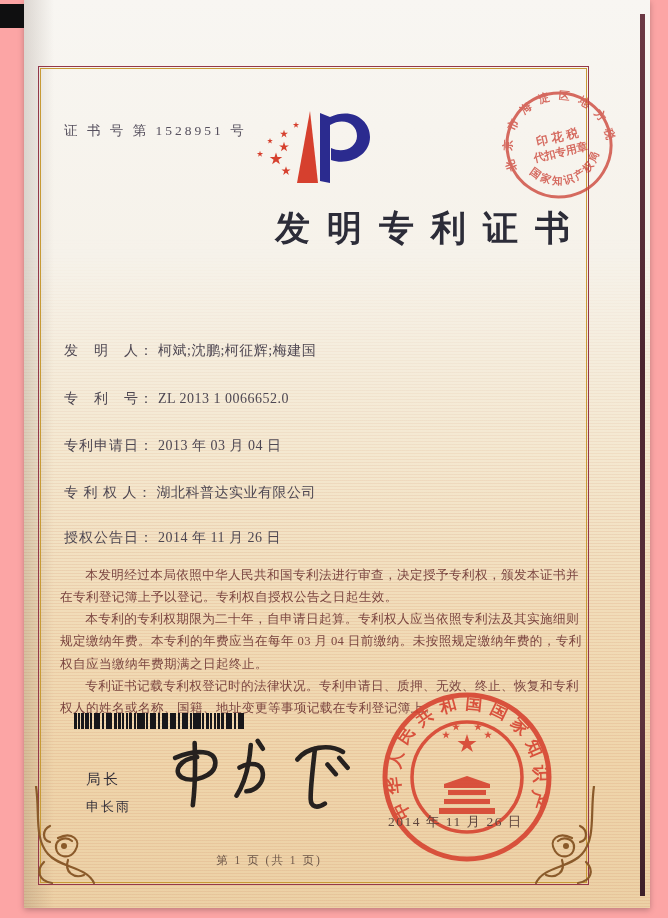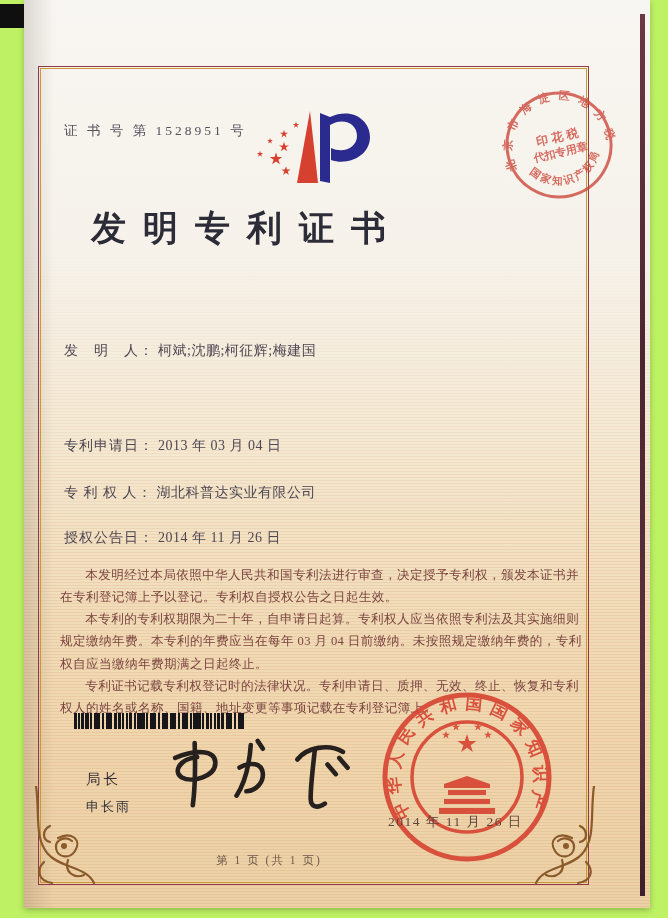--- a/index.html
+++ b/index.html
@@ -1,39 +1,39 @@
 <!DOCTYPE html>
 <html><head>
 <meta charset="utf-8">
 <style>
   html,body{margin:0;padding:0;background:#cfcec9;}
   .canvas{position:relative;width:668px;height:918px;margin:0 auto;overflow:hidden;
-          background:#bef264;font-family:"Liberation Serif","DejaVu Serif",serif;}
+          background:#fca5a5;font-family:"Liberation Serif","DejaVu Serif",serif;}
   .page{position:absolute;left:24px;top:0;width:626px;height:908px;
         background:linear-gradient(180deg,#f8f6f2 0%,#f6f2ea 28%,#f4e8d0 50%,#f1dcb8 68%,#efd5ab 84%,#ecd1a6 100%);
         box-shadow:0 2px 6px rgba(0,0,0,.25);}
   .texture{position:absolute;left:0;top:0;right:0;bottom:0;
         background:repeating-linear-gradient(180deg,rgba(203,122,86,.14) 0 1px,transparent 1px 3px);
         -webkit-mask-image:linear-gradient(180deg,transparent 0 26%,rgba(0,0,0,.55) 45%,#000 60%,#000 100%);
         mask-image:linear-gradient(180deg,transparent 0 26%,rgba(0,0,0,.55) 45%,#000 60%,#000 100%);}
   .shade-left{position:absolute;left:0;top:0;width:30px;height:100%;
         background:linear-gradient(90deg,rgba(90,70,60,.18),rgba(90,70,60,0));}
   .corner-black{position:absolute;left:0;top:4px;width:24px;height:24px;background:#0f0f10;z-index:9;}
   .binding{position:absolute;left:640px;top:14px;width:5px;height:882px;z-index:6;
         background:linear-gradient(180deg,#6b3843,#4b2530 40%,#5d323d 80%,#3c1f28);}
   .frame{position:absolute;left:38px;top:66px;width:549px;height:817px;
         border:1.5px solid #93384a;z-index:1;}
   .frame::after{content:"";position:absolute;left:1px;top:1px;right:1px;bottom:1px;
         border:1px solid #c79a35;}
   .cert-no{position:absolute;left:64px;top:122px;font-size:13.5px;letter-spacing:3px;
         color:#56505e;z-index:2;}
   .logo{position:absolute;left:238px;top:101px;z-index:2;}
-  .title{position:absolute;left:38px;top:205px;width:549px;text-align:left;
+  .title{position:absolute;left:38px;top:205px;width:549px;text-align:right;
         font-size:35px;font-weight:bold;letter-spacing:17px;text-indent:17px;
-        color:#2c2c38;z-index:2;padding-left:36px;}
+        color:#2c2c38;z-index:2;}
   .field{position:absolute;left:64px;font-size:14px;color:#4e4752;z-index:2;
         letter-spacing:.5px;white-space:nowrap;}
   .field .lab{letter-spacing:1px;}
   .field .val{margin-left:4px;}
   .paras{position:absolute;left:60px;top:564px;width:527px;z-index:2;}
   .paras p{margin:0;font-size:12.6px;line-height:1.76;color:#7b4540;text-indent:2em;
         letter-spacing:.4px;}
   .barcode{position:absolute;left:74px;top:713px;width:170px;height:16px;z-index:2;
         background-image:repeating-linear-gradient(90deg,#17161a 0 2px,transparent 2px 4px),
                          repeating-linear-gradient(90deg,#17161a 0 1px,transparent 1px 7px),
@@ -111,20 +111,23 @@
       <use href="#starp" xlink:href="#starp" transform="translate(38,58) scale(0.66)"></use>
       <use href="#starp" xlink:href="#starp" transform="translate(48,70) scale(0.48)"></use>
     </g>
   </svg>
 
   <div class="title">发明专利证书</div>
 
   <div class="field" style="top:342px">
     <span class="lab">发　明　人：</span><span class="val">柯斌;沈鹏;柯征辉;梅建国</span>
   </div>
+  <div class="field" style="top:390px">
+    <span class="lab">专　利　号：</span><span class="val">ZL 2013 1 0066652.0</span>
+  </div>
   <div class="field" style="top:437px">
     <span class="lab">专利申请日：</span><span class="val">2013 年 03 月 04 日</span>
   </div>
   <div class="field" style="top:484px">
     <span class="lab">专 利 权 人：</span><span class="val">湖北科普达实业有限公司</span>
   </div>
   <div class="field" style="top:529px">
     <span class="lab">授权公告日：</span><span class="val">2014 年 11 月 26 日</span>
   </div>
 

